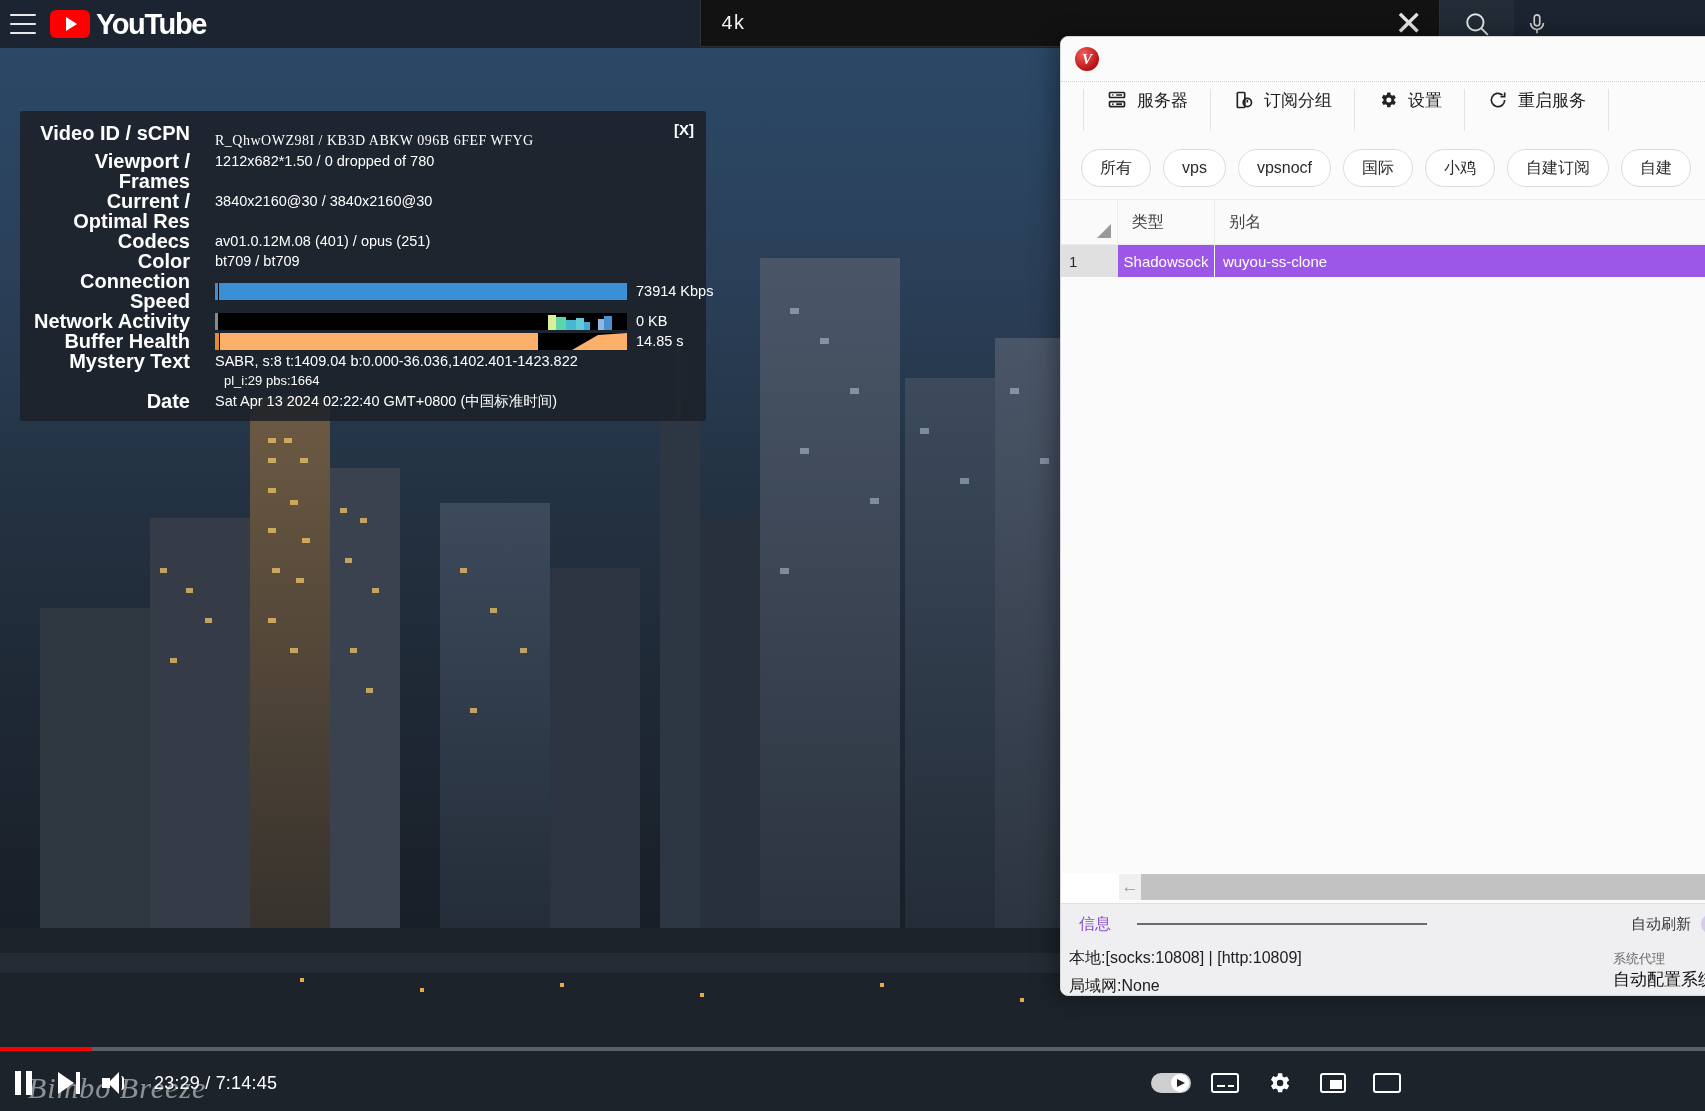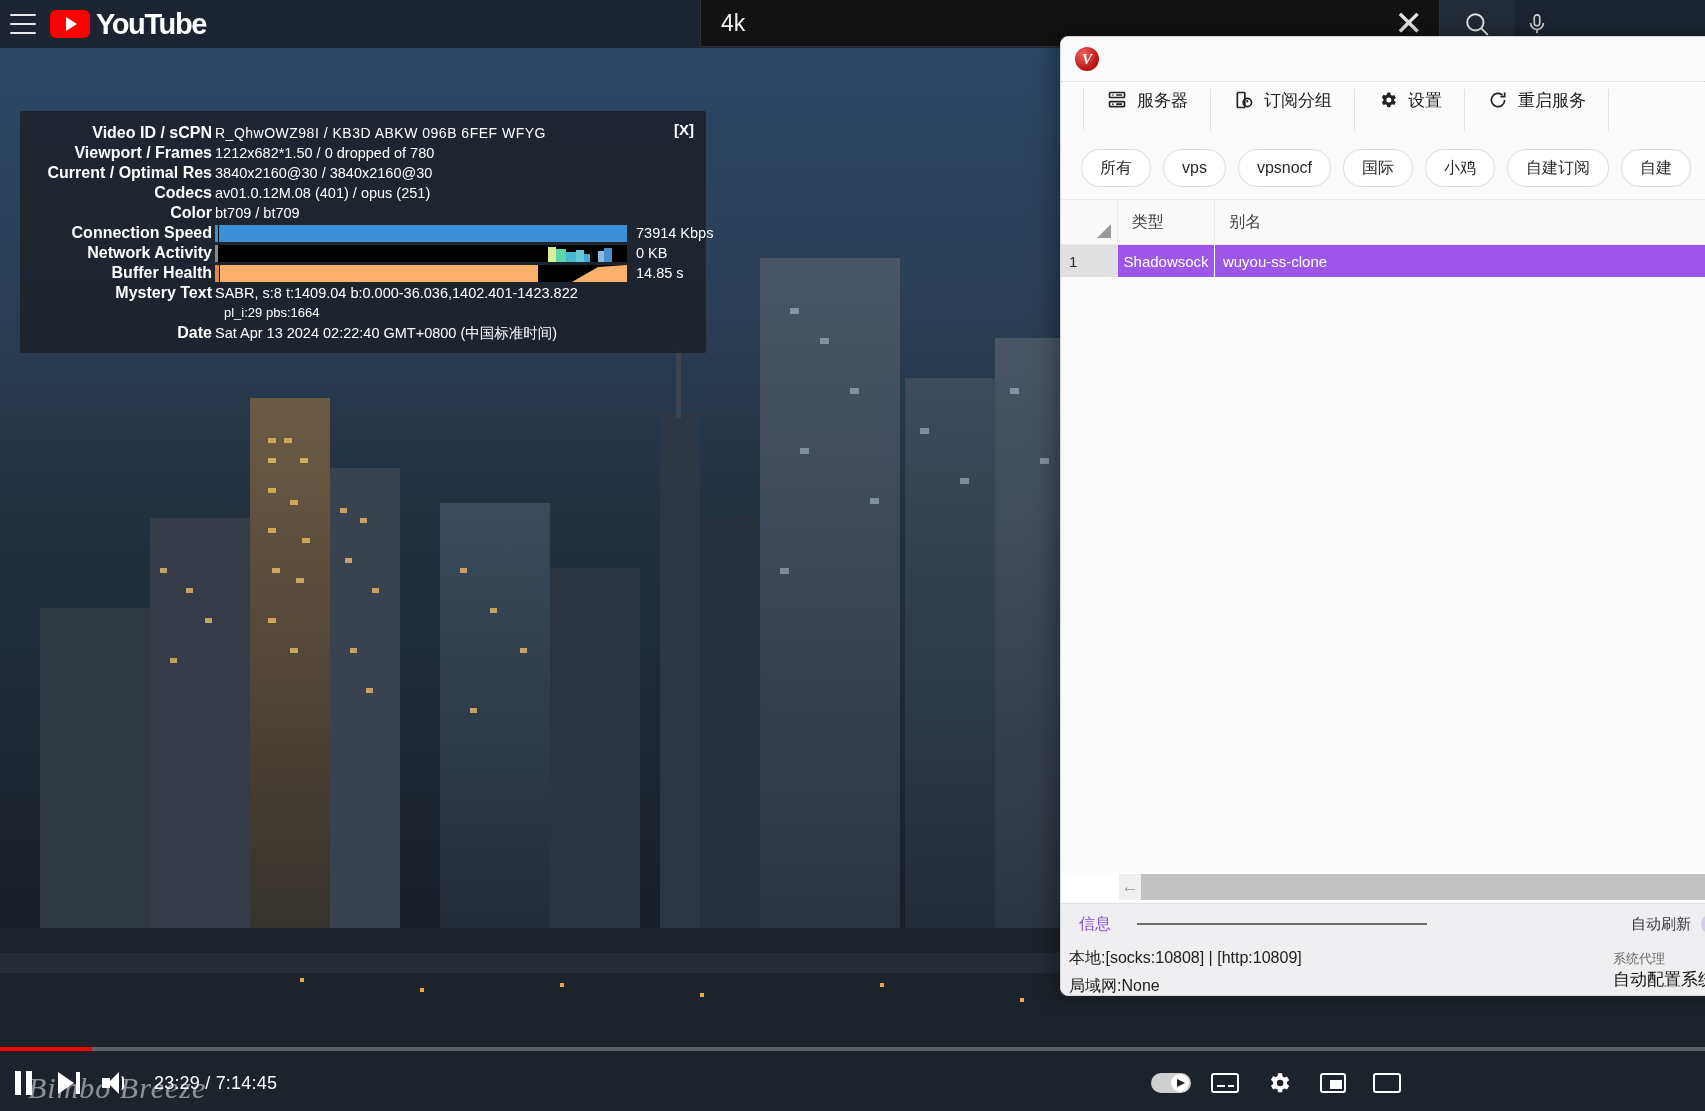--- a/index.html
+++ b/index.html
@@ -46,22 +46,22 @@
   }
   #yt-search-box {
     width: 740px; height: 47px; background: #121212;
     border: 1px solid #303030; border-top: none;
     border-radius: 0 0 0 0;
     display: flex; align-items: center;
     padding-left: 20px;
   }
   #yt-search-box input {
     background: transparent; border: none; outline: none;
-    color: #f1f1f1; font-size: 23px; width: 640px;
-    font-family: Liberation Sans, sans-serif;
+    color: #f1f1f1; font-size: 20px; width: 640px;
+    font-family: Liberation Mono, monospace;
   }
   .clear-x {
     color: #e6e6e6; font-size: 34px; font-weight: 200; line-height: 1;
     margin-left: auto; margin-right: 16px; cursor: pointer;
   }
   .srch-btn {
     width: 74px; height: 47px; background: #222b36;
     display:flex; align-items:center; justify-content:center; cursor:pointer;
   }
   .srch-btn svg { stroke:#e6e6e6; }
@@ -80,26 +80,26 @@
   
   #stats-panel {
     position: absolute; left: 20px; top: 63px; width: 686px;
     background: rgba(28,33,41,0.88);
     color: #ffffff; padding: 12px 12px 10px 10px;
     border-radius: 2px;
     z-index: 6;
   }
   .stat-row { display: flex; align-items: flex-start; line-height: 20px; }
   .stat-label {
-    width: 185px; text-align: right; font-size: 16px; font-weight: bold;
-    color: #ffffff; padding-right: 3px; flex: none;
+    width: 185px; text-align: right; font-size: 20px; font-weight: bold;
+    color: #ffffff; padding-right: 25px; flex: none;
     font-family: "Liberation Sans", sans-serif;
   }
   .stat-value { font-size: 14.5px; color: #ffffff; white-space: nowrap; }
-  .stat-value.mono { font-family: Liberation Sans, sans-serif; letter-spacing: 0.5px; font-size: 14px;}
+  .stat-value.mono { font-family: Liberation Serif, serif; letter-spacing: 0.5px; font-size: 14px; margin-top: 8px;}
   .stat-cont { padding-left: 194px; font-size: 13px; line-height: 20px; }
   #stats-close {
     position: absolute; right: 12px; top: 10px;
     font-size: 15px; color: #ffffff; font-weight: bold; cursor: pointer;
     font-family: "Liberation Sans", sans-serif;
   }
   .graph-row { display:flex; align-items:center; }
   .graph {
     width: 412px; height: 17px; background: #000; position: relative;
     overflow: hidden; flex: none; margin-top: 1px;

